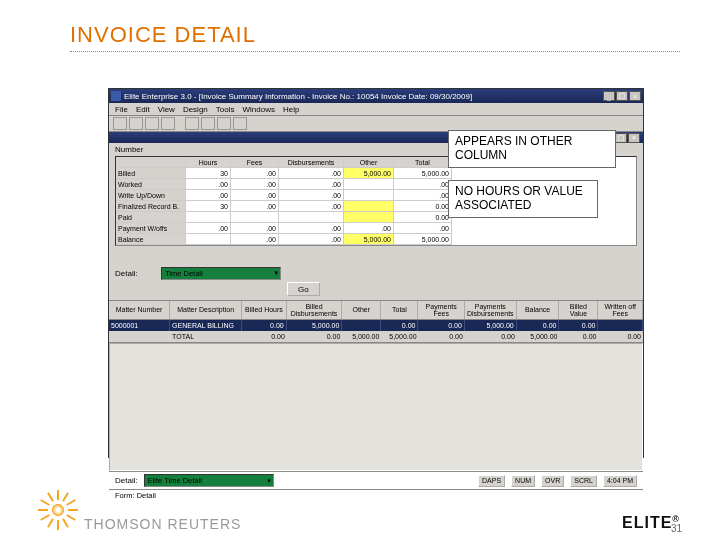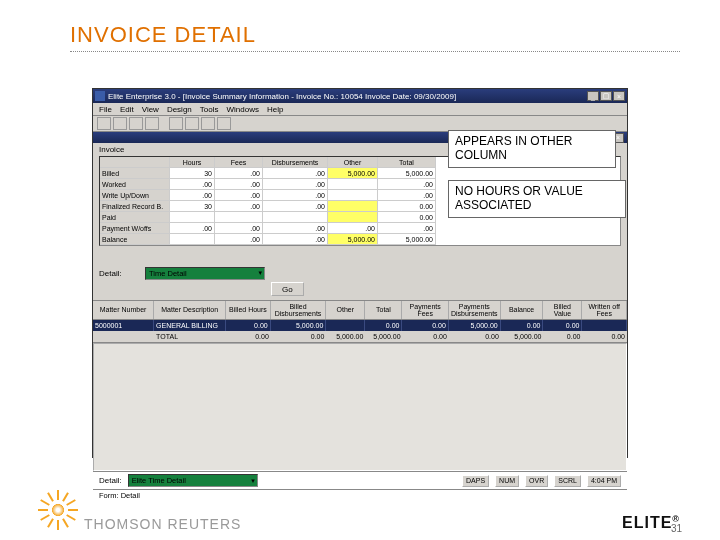--- a/index.html
+++ b/index.html
@@ -18,21 +18,21 @@
     letter-spacing: 1px;
     padding: 22px 0 3px 70px;
   }
   .dotted {
     border: none;
     border-top: 1.5px dotted #888;
     margin: 0 40px 0 70px;
   }
   .screenshot {
     position: absolute;
-    left: 92px;
+    left: 108px;
     top: 88px;
     width: 536px;
     height: 370px;
     background: #d6d3ce;
     border: 1px solid #333;
     font-size: 8px;
     color: #000;
   }
   .titlebar {
     background: linear-gradient(#2a3d7c,#1a2856);
@@ -107,21 +107,21 @@
   .dcell{border-right:1px solid #3a4a80;padding:0 2px;justify-content:flex-end;display:flex;height:100%;align-items:center}
   .dcell.l{justify-content:flex-start}
   .totalrow{display:flex;font-size:7px;height:12px;align-items:center;background:#d6d3ce;border-bottom:1px solid #888}
   .tcell{padding:0 2px;display:flex;justify-content:flex-end;align-items:center}
   .bigblank{background:#e4e2dd;flex:1;border:1px inset #fff;}
   .shot-footer{display:flex;align-items:center;gap:6px;padding:2px 6px;font-size:8px;height:18px;border-top:1px solid #888}
   .statbtn{background:#d6d3ce;border:1px outset #fff;padding:0 3px;font-size:7px;height:12px;display:flex;align-items:center}
 
   .callout{position:absolute;background:#fff;border:1px solid #666;padding:4px 6px;font-size:12px;line-height:1.15}
   .callout1{left:448px;top:130px;width:168px}
-  .callout2{left:448px;top:180px;width:178px}
+  .callout2{left:448px;top:180px;width:150px}
 
   .footer{position:absolute;left:0;right:0;bottom:8px;height:50px;padding:0 40px;display:flex;align-items:flex-end}
   .logo-sun{width:36px;height:36px;position:relative;margin-right:8px;margin-bottom:4px}
   .logo-sun::before{content:"";position:absolute;inset:6px;border-radius:50%;background:radial-gradient(circle,#fff 10%,#f5a623 35%,transparent 36%);}
   .logo-sun span{position:absolute;width:2px;height:10px;background:#f5a623;left:17px;top:-2px;transform-origin:1px 20px}
   .tr-text{color:#9a9a9a;font-size:14px;letter-spacing:1px}
   .footer .spacer{flex:1}
   .elite-text{font-family:Arial;font-weight:900;color:#111;font-size:16px;letter-spacing:1px}
   .reg{font-size:9px;vertical-align:top}
   .pagenum{position:absolute;right:38px;bottom:6px;font-size:10px;color:#666}
@@ -161,21 +161,21 @@
     <span class="tbtn"></span>
     <span class="tbtn"></span>
   </div>
   <div class="sub-titlebar">
     <span class="spacer"></span>
     <span class="winbtn">_</span>
     <span class="winbtn">▢</span>
     <span class="winbtn">×</span>
   </div>
 
-  <div class="panel-label">Invoice</div>
+  <div class="panel-label">Number</div>
 
   <div class="summary-grid">
     <div class="sgrow">
       <div class="sgcell rlabel sghdr"></div>
       <div class="sgcell sghdr c1">Hours</div>
       <div class="sgcell sghdr c2">Fees</div>
       <div class="sgcell sghdr c3">Disbursements</div>
       <div class="sgcell sghdr c4">Other</div>
       <div class="sgcell sghdr c5">Total</div>
     </div>

